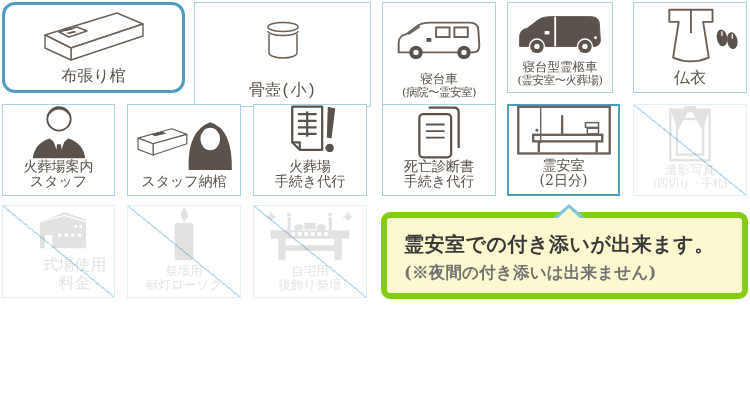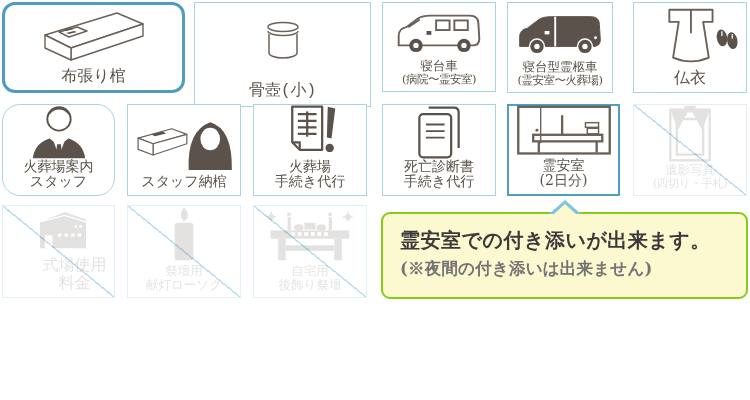--- a/index.html
+++ b/index.html
@@ -17,21 +17,21 @@
   .card.selected{border:3px solid #4e9cc0;}
   .card.highlight{border:2px solid #4f9fbe;}
   .card.disabled{border-color:#e1eff6;
      background-image:linear-gradient(to top right,
        rgba(255,255,255,0) calc(50% - 0.8px),
        #bfdfee calc(50% - 0.8px),
        #bfdfee calc(50% + 0.8px),
        rgba(255,255,255,0) calc(50% + 0.8px));}
   .card.disabled .icon-wrap,.card.disabled .label{opacity:0.16;}
   .callout{position:absolute;left:381px;top:212px;width:367px;height:87px;
-     background:#fcf9d1;border:2px solid #84cc16;border-radius:9px;box-sizing:border-box;
+     background:#fcf9d1;border:6px solid #84cc16;border-radius:9px;box-sizing:border-box;
      padding:13px 14px 0 17px;}
   .callout::before{content:"";position:absolute;top:-14px;left:166px;width:0;height:0;
      border-left:16px solid transparent;border-right:16px solid transparent;
      border-bottom:14px solid #7fc5db;}
   .callout::after{content:"";position:absolute;top:-10px;left:170px;width:0;height:0;
      border-left:12px solid transparent;border-right:12px solid transparent;
      border-bottom:11px solid #fcf9d1;}
   .callout-line1{font-weight:bold;font-size:20px;color:#3a3a3a;letter-spacing:0.5px;}
   .callout-line2{font-weight:bold;font-size:16.5px;color:#737373;margin-top:4px;letter-spacing:0.2px;}
   svg{display:block;}
@@ -65,21 +65,21 @@
         <g fill="none" stroke="#6b6159" stroke-width="1.5">
           <ellipse cx="27" cy="10" rx="15" ry="4.5"></ellipse>
           <path d="M12,14 a15,4.5 0 0 0 30,0"></path>
           <path d="M13,17 v19 a14,5 0 0 0 28,0 v-19"></path>
         </g>
       </svg>
     </span>
     <span class="label lbl-lg">骨壺(小)</span>
   </div>
 
-  <div class="card" style="left:382px;top:2px;width:114px;height:90px;">
+  <div class="card" style="left:382px;top:2px;width:114px;height:103px;">
     <span class="icon-wrap">
       <svg width="90" height="48" viewBox="0 0 92 50">
         <g fill="none" stroke="#6b6159" stroke-width="2">
           <path d="M4,40 V30 C4,25 7,22 12,21 L24,12 C27,10 31,9 37,9 L78,9 C84,9 87,12 87,17 L88,33 C88,38 85,40 81,40 Z"></path>
           <rect x="43" y="14" width="14" height="10"></rect>
           <rect x="62" y="14" width="14" height="10"></rect>
           <path d="M14,21 L26,13"></path>
         </g>
         <rect x="33" y="25" width="5" height="4" fill="#5b524b"></rect>
         <circle cx="22" cy="40" r="7" fill="#5b524b"></circle>
@@ -125,21 +125,21 @@
         <g fill="#5b524b">
           <ellipse cx="86" cy="35" rx="5.5" ry="9" transform="rotate(-10 86 35)"></ellipse>
           <ellipse cx="97" cy="38" rx="5.5" ry="9" transform="rotate(-10 97 38)"></ellipse>
         </g>
         <path d="M86,28 v5 M97,31 v5" stroke="#fff" stroke-width="1.3"></path>
       </svg>
     </span>
     <span class="label lbl-lg">仏衣</span>
   </div>
 
-  <div class="card" style="left:2px;top:104px;width:113px;height:92px;border-radius:18px;">
+  <div class="card" style="left:2px;top:104px;width:113px;height:92px;">
     <span class="icon-wrap">
       <svg width="64" height="56" viewBox="0 0 64 60">
         <circle cx="32" cy="16" r="12.5" fill="#fff" stroke="#5b524b" stroke-width="2"></circle>
         <path d="M20,15 A12.5,12.5 0 0 1 44,15 L44,12 Q38,3.5 32,3.5 Q26,3.5 20,12 Z" fill="#5b524b"></path>
         <path d="M4,58 Q6,42 22,37 L32,45 L42,37 Q58,42 60,58 Z" fill="#5b524b"></path>
         <path d="M25,37 L32,45 L39,37 L32,56 Z" fill="#fff"></path>
         <path d="M30,43 L34,43 L35.5,53 L32,57 L28.5,53 Z" fill="#5b524b"></path>
       </svg>
     </span>
     <span class="label">

